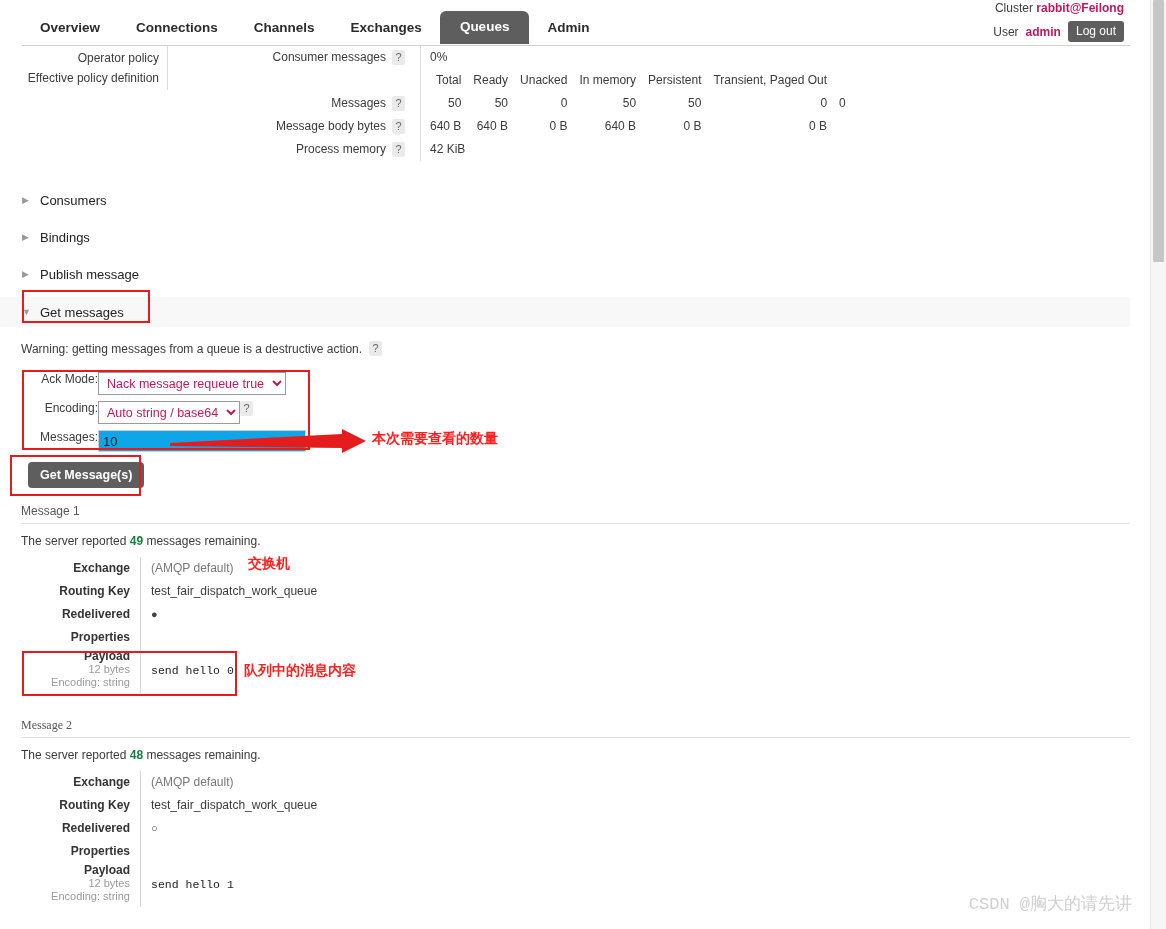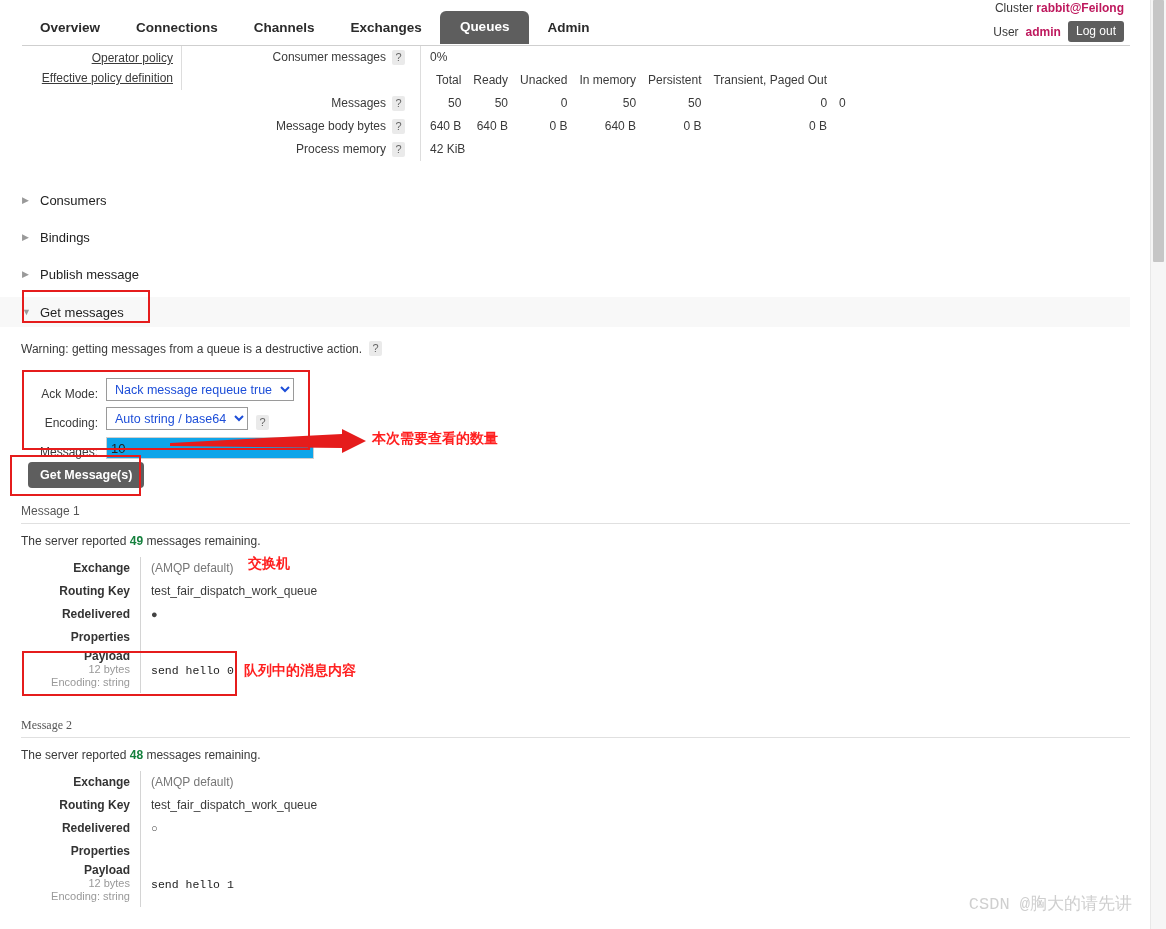--- a/index.html
+++ b/index.html
@@ -69,25 +69,24 @@
     border: none; border-radius: 3px;
     font-family: "Liberation Sans", sans-serif;
     font-size: 12px; padding: 3px 8px 4px 8px;
     cursor: pointer;
   }
 
   
   .stats { position: absolute; left: 0; top: 46px; width: 1000px; }
   .policy-col {
     position: absolute; left: 0; top: 0;
-    width: 182px; text-align: right;
+    width: 168px; text-align: right;
     border-right: 1px solid #ddd;
     padding-right: 8px; padding-top: 2px;
     height: 44px;
-    text-decoration: underline;
   }
   .policy-col div { line-height: 20px; font-size: 12px; color: #3a3a3a; }
 
   .stat-labels {
     position: absolute; left: 190px; top: 0;
     width: 223px; text-align: right;
     padding-right: 8px;
   }
   .stat-label-row {
     height: 23px; line-height: 23px;
@@ -143,30 +142,30 @@
   }
 
   
   .warn-line {
     position: absolute; left: 21px; top: 341px;
     font-size: 12px; color: #3a3a3a;
     display: flex; align-items: center; gap: 7px;
   }
   .form-area { position: absolute; left: 26px; top: 372px; }
   .form-row {
-    display: flex; align-items: flex-end;
-    height: 29px; gap: 8px;
+    display: flex; align-items: flex-start;
+    height: 29px; 
   }
   .form-row .flabel {
     width: 72px; text-align: right;
     font-size: 12px; color: #3a3a3a;
   }
   select.ui-select {
     font-family: "Liberation Sans", sans-serif;
-    font-size: 12.5px; color: #1d4ed8;
+    font-size: 12.5px; color: #be185d;
     padding: 2px 4px;
     border: 1px solid #9a9a9a;
     background: #fff;
     height: 23px;
   }
   input.ui-input {
     font-family: "Liberation Sans", sans-serif;
     font-size: 13px; color: #1f1f1f;
     border: 1px solid #cfcfcf;
     background: #0ea5e9;

